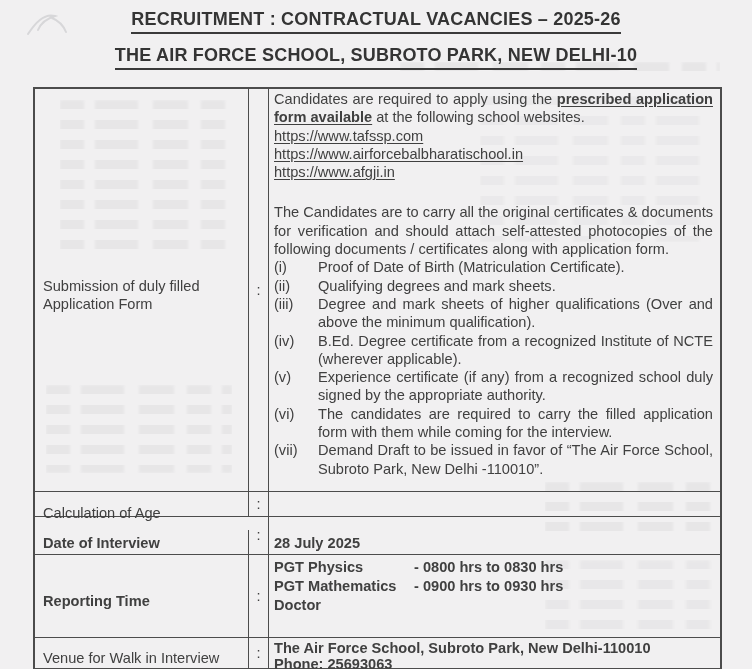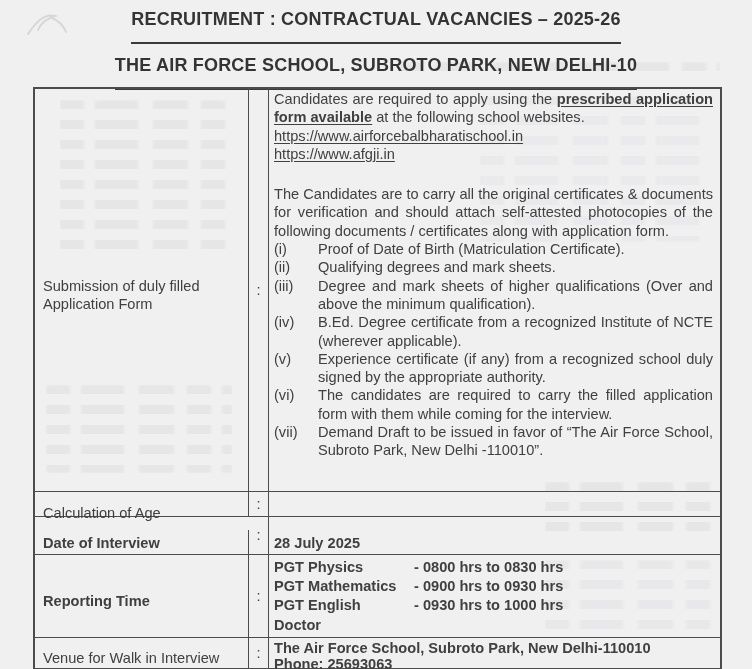--- a/index.html
+++ b/index.html
@@ -20,21 +20,21 @@
       rgba(90,90,95,.75) 93px 128px, transparent 128px 141px);
     -webkit-mask-image:repeating-linear-gradient(180deg,#000 0 9px,transparent 9px 20px);
             mask-image:repeating-linear-gradient(180deg,#000 0 9px,transparent 9px 20px);
   }
 
   .pen-mark{ position:absolute; left:22px; top:4px; opacity:.45; }
 
   .titles{ position:absolute; top:9px; left:0; width:752px; text-align:center; }
   .title-line{
     display:inline-block; font-weight:bold; font-size:18px; letter-spacing:.2px;
-    color:#343434; border-bottom:2.5px solid #3a3a3a; padding-bottom:12px;
+    color:#343434; border-bottom:2.5px solid #3a3a3a; padding-bottom:2px;
     white-space:nowrap;
   }
   .title-gap{ height:11px; }
 
   .doc-table{
     position:absolute; left:33px; top:87px; width:689px;
     border:2px solid #4c4c4c; background:transparent;
     font-size:14.6px; line-height:18.3px;
   }
   .row{ display:flex; }
@@ -98,20 +98,21 @@
     <div class="row row-submission">
       <div class="c1 v-center">
         <span>Submission of duly filled Application Form</span>
       </div>
       <div class="c2">
         <span>:</span>
       </div>
       <div class="c3">
         <p class="justify"><span>Candidates are required to apply using the </span><span class="bold-underline">prescribed application form available</span><span> at the following school websites.</span></p>
         <div>
+          <a class="site">https://www.tafssp.com</a>
           <a class="site">https://www.airforcebalbharatischool.in</a>
           <a class="site">https://www.afgji.in</a>
         </div>
         <p class="justify carry">The Candidates are to carry all the original certificates &amp; documents for verification and should attach self-attested photocopies of the following documents / certificates along with application form.</p>
         <div>
           <div class="doc-item">
             <span class="num">(i)</span>
             <span class="txt">Proof of Date of Birth (Matriculation Certificate).</span>
           </div>
           <div class="doc-item">
@@ -173,24 +174,20 @@
       <div class="c3">
         <div class="slot">
           <span class="slot-name">PGT Physics</span>
           <span class="slot-time">- 0800 hrs to 0830 hrs</span>
         </div>
         <div class="slot">
           <span class="slot-name">PGT Mathematics</span>
           <span class="slot-time">- 0900 hrs to 0930 hrs</span>
         </div>
         <div class="slot">
-          <span class="slot-name">PGT English</span>
-          <span class="slot-time">- 0930 hrs to 1000 hrs</span>
-        </div>
-        <div class="slot">
           <span class="slot-name">Doctor</span>
         </div>
       </div>
     </div>
 
     <div class="row row-venue">
       <div class="c1 v-center">
         <span>Venue for Walk in Interview</span>
       </div>
       <div class="c2">

